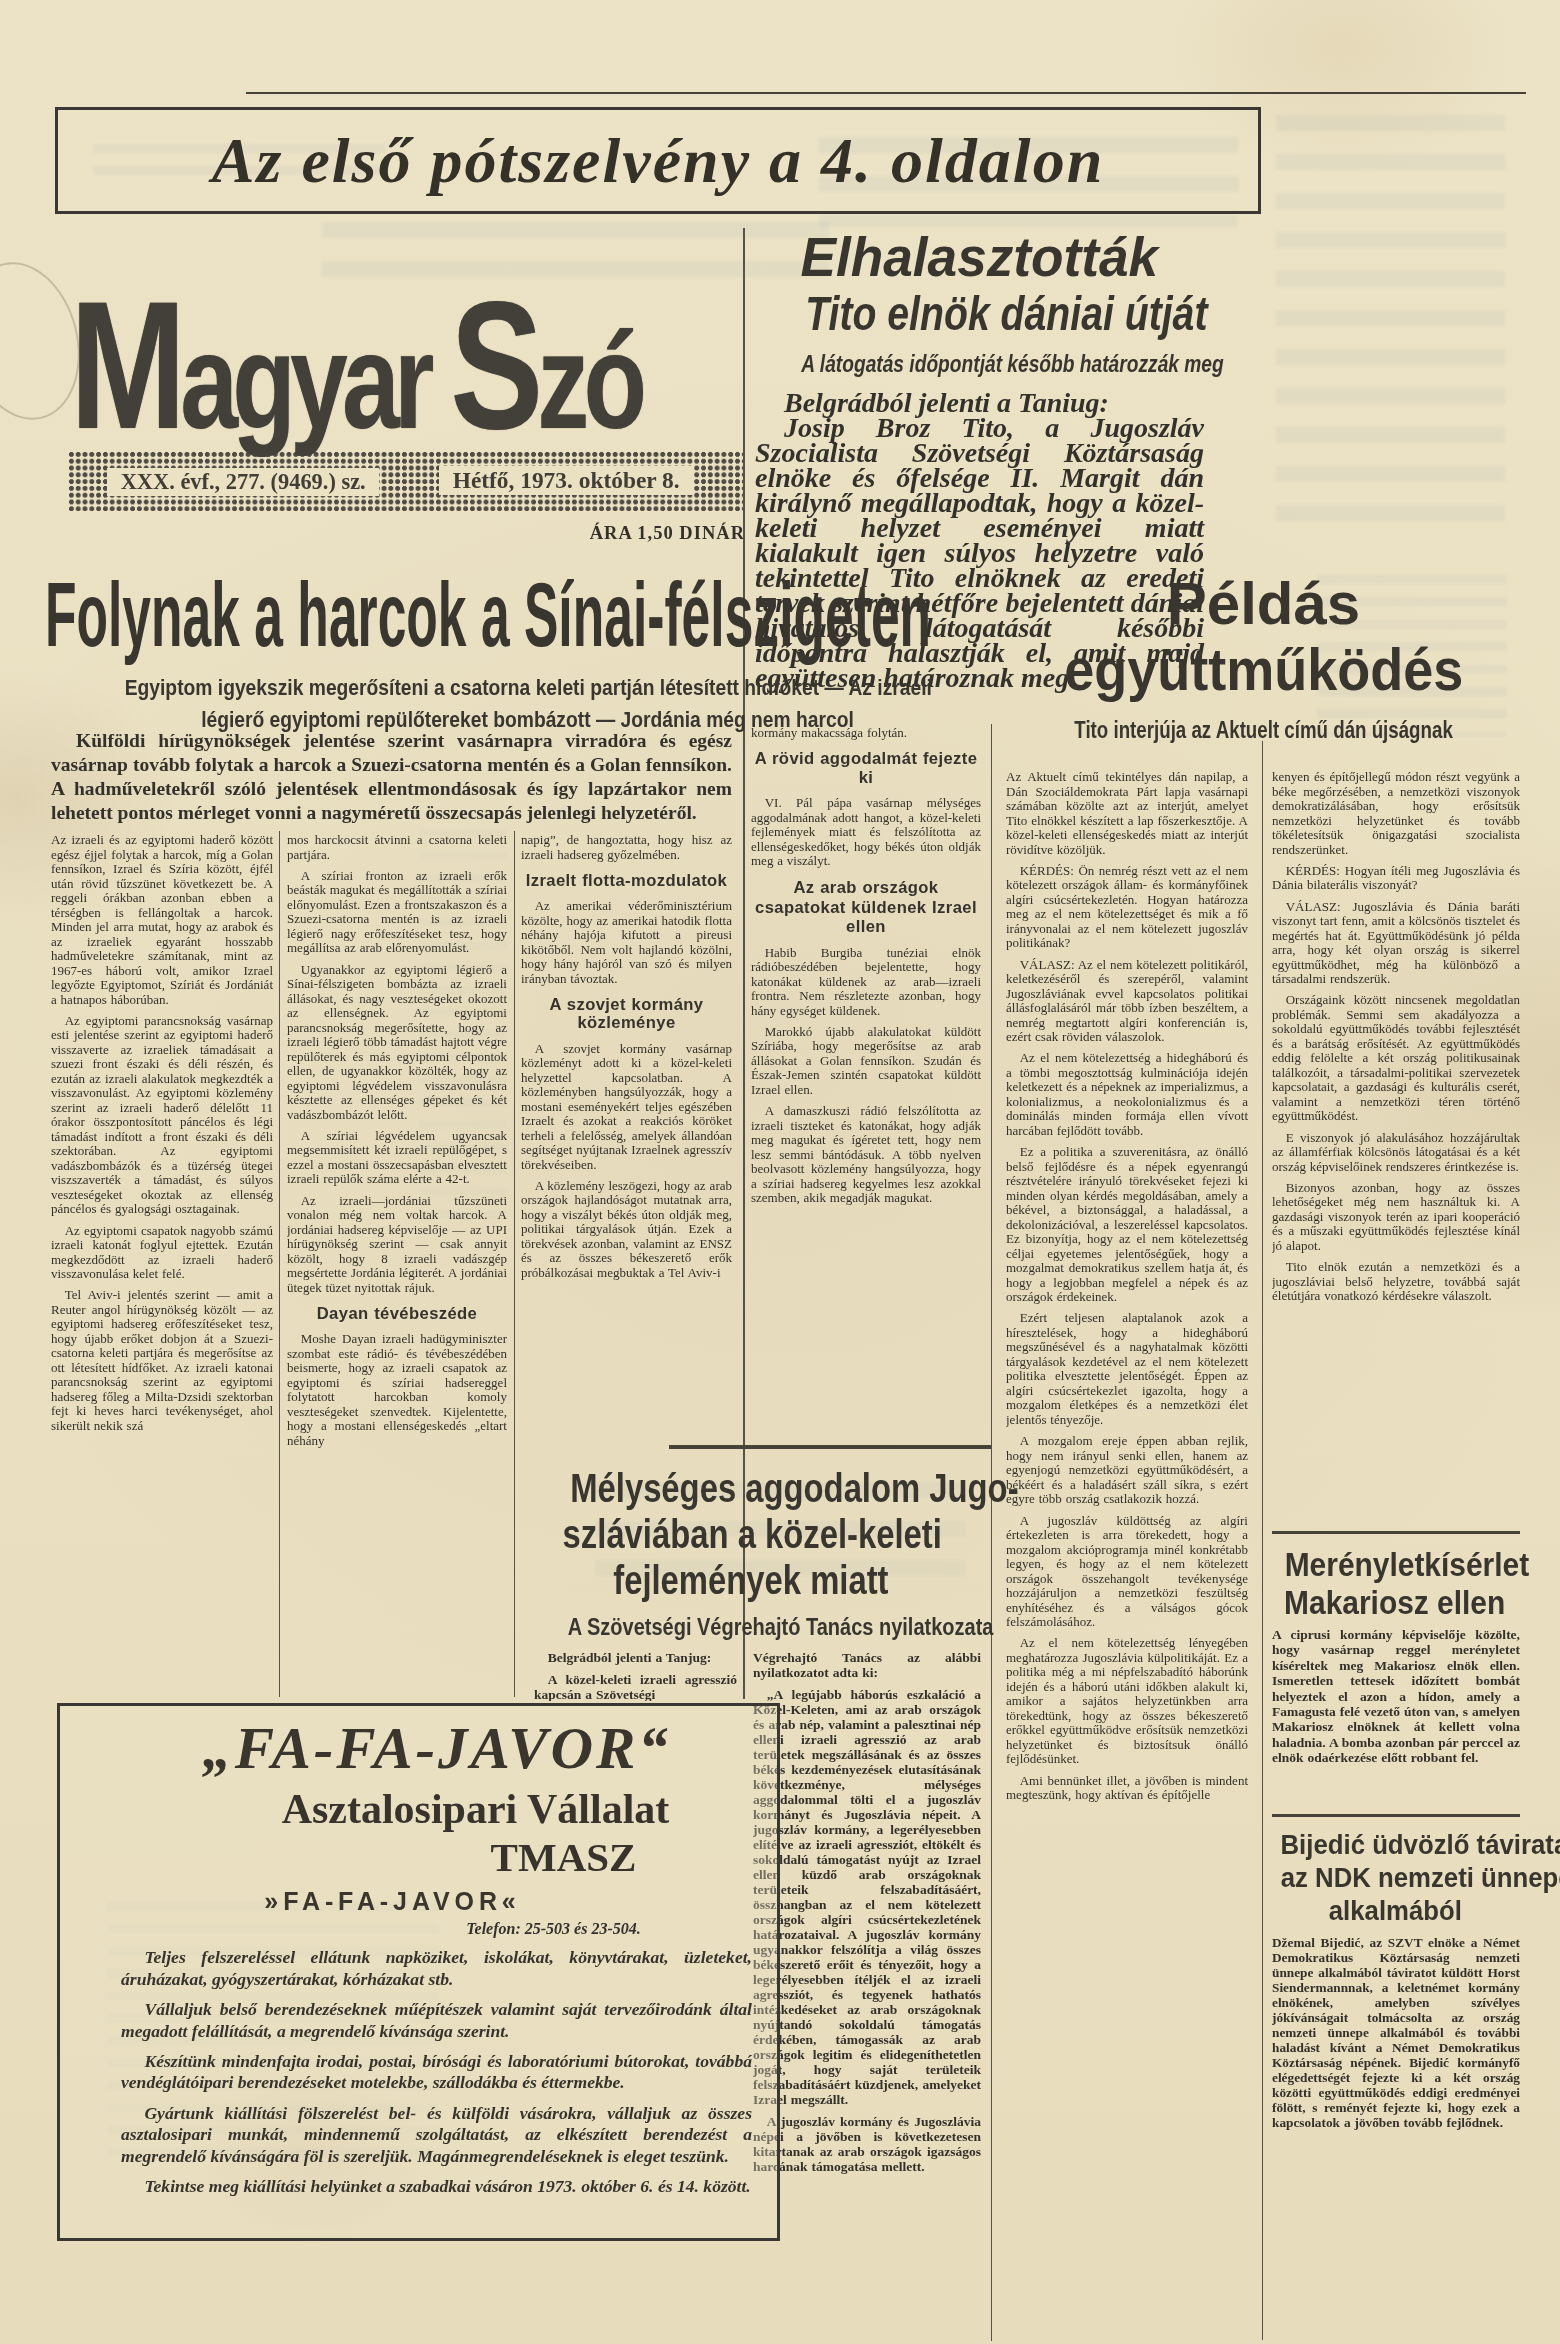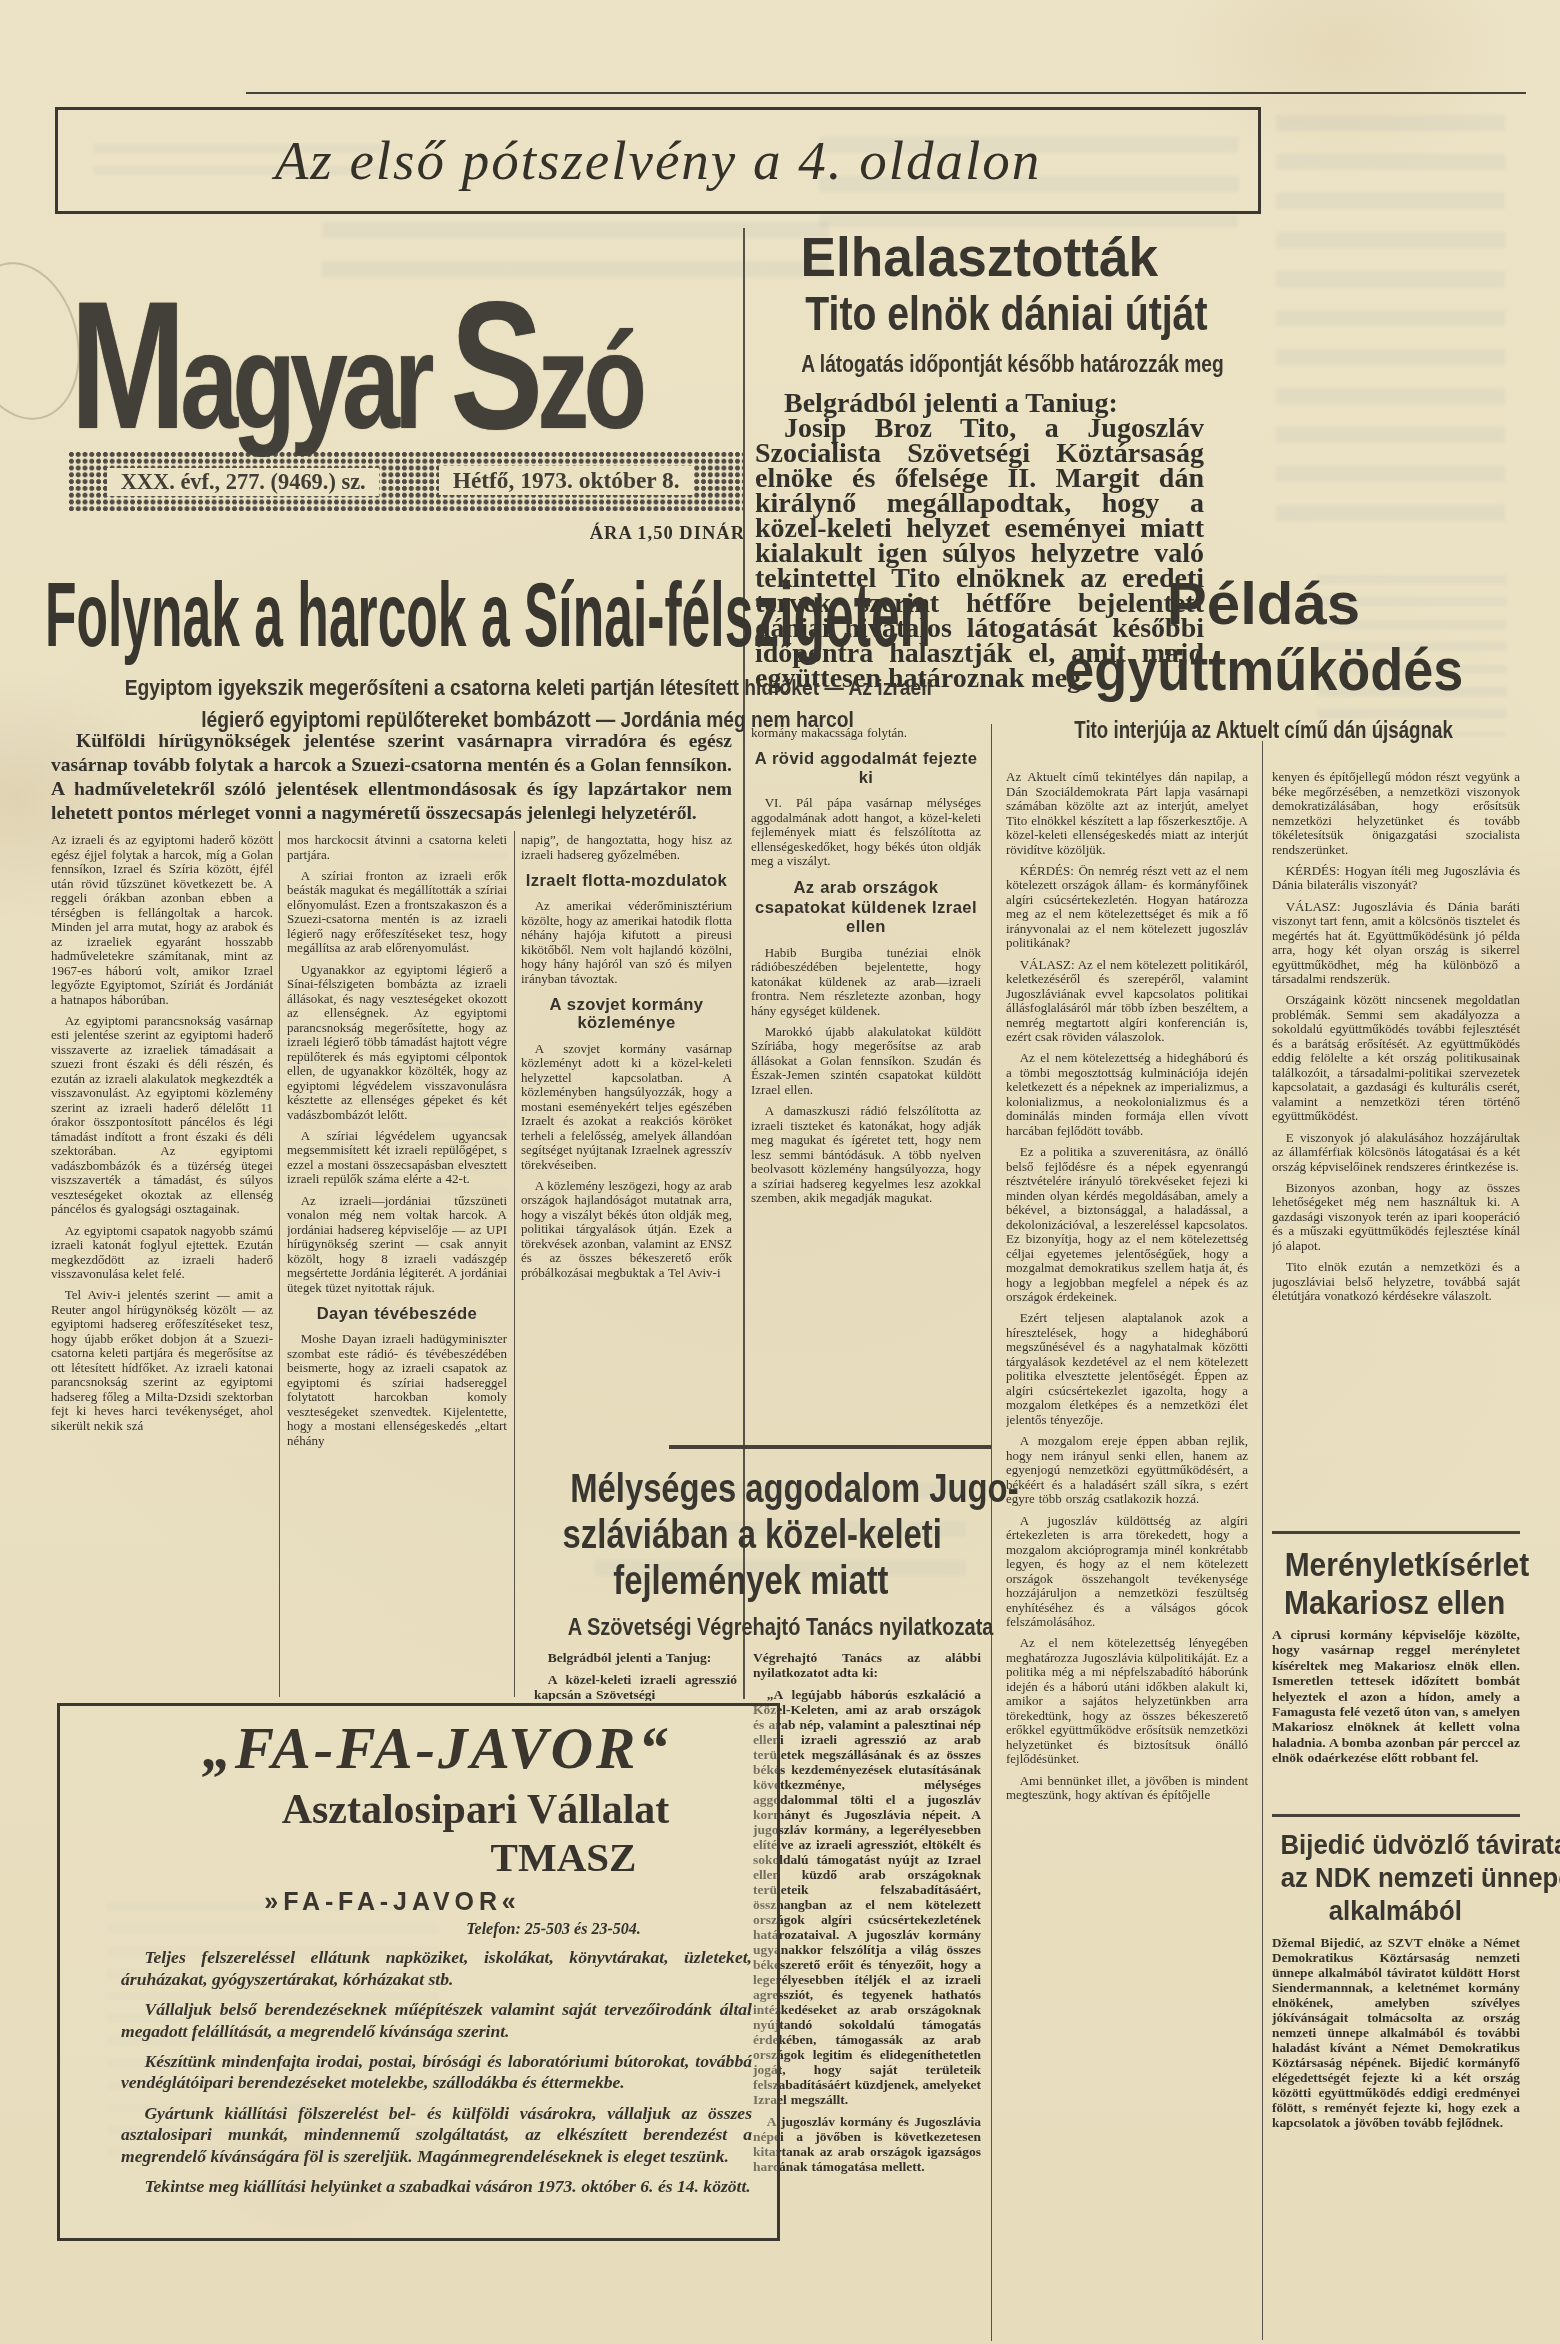--- a/index.html
+++ b/index.html
@@ -16,21 +16,21 @@
   }
   .abs{position:absolute;}
   .rule-h{position:absolute;background:#46423a;height:2px;}
   .rule-v{position:absolute;background:#56524a;width:2px;}
   .ghost{position:absolute;opacity:.4;filter:blur(1.4px);
     background:repeating-linear-gradient(180deg, rgba(108,132,158,.16) 0 8.8px, rgba(108,132,158,0) 8.8px 22.4px);}
   .ghost.big{background:repeating-linear-gradient(180deg, rgba(108,132,158,.20) 0 15.6px, rgba(108,132,158,0) 15.6px 39px);}
   .stamp{position:absolute;border:2.9px solid rgba(85,75,52,.25);border-radius:50%;transform:rotate(-14deg);}
   
   .banner{position:absolute;border:3.9px solid #3b3833;display:flex;align-items:center;justify-content:center;}
-  .banner span{font-style:italic;font-weight:400;font-size:55px;letter-spacing:2px;color:#343129;}
+  .banner span{font-style:italic;font-weight:700;font-size:64px;letter-spacing:2px;color:#343129;}
   
   .logo{position:absolute;font-family:"Liberation Sans",sans-serif;font-weight:700;color:#43403a;
     white-space:nowrap;transform:scale(.86,1.12);transform-origin:left top;letter-spacing:-6.8px;
     text-shadow:0 0 1px rgba(60,56,48,.6);}
   .logo .w{display:inline-block;font-size:121px;}
   .logo .w::first-letter{font-size:162px;}
   .band{position:absolute;opacity:.92;
     background-image:radial-gradient(circle, #45413a 2.2px, transparent 2.7px);
     background-size:6.8px 6.8px;}
   .band .tag{position:absolute;background:#ebe2c4;padding:1px 13.7px;font-weight:700;white-space:nowrap;color:#34312a;}
@@ -87,21 +87,21 @@
     <div class="w" style="margin-right:25px;">Magyar</div><div class="w">Szó</div>
   </div>
   <div class="band" style="left:68px;top:451px;width:677px;height:60px;">
     <div class="tag" style="left:39px;top:16.6px;font-size:22.4px;">XXX. évf., 277. (9469.) sz.</div>
     <div class="tag" style="left:371px;top:14.6px;font-size:23.4px;">Hétfő, 1973. október 8.</div>
   </div>
   <div class="price" style="left:546px;top:523px;width:199px;text-align:right;">ÁRA 1,50 DINÁR</div>
 
   <div class="rule-v" style="left:743px;top:228px;height:1471px;"></div>
 
-  <div class="abs" style="left:755px;top:228px;width:449px;">
+  <div class="abs" style="left:755px;top:228px;width:449px;font-style:italic;">
     <div class="hsans center" style="font-size:56px;"><span class="sq" style="transform:scaleX(.95);">Elhalasztották</span></div>
     <div class="hsans center" style="font-size:49px;margin-top:2px;"><span class="sq" style="transform:scaleX(.8);">Tito elnök dániai útját</span></div>
     <div class="center" style="margin-top:11.7px;"><span class="sq deckline" style="font-size:23.4px;transform:scaleX(.82);">A látogatás időpontját később határozzák meg</span></div>
     <div class="toparticle" style="margin-top:11.7px;">
       <p class="dl">Belgrádból jelenti a Taniug:</p>
       <p style="text-indent:29px;">Josip Broz Tito, a Jugoszláv Szocialista Szövetségi Köztársaság elnöke és őfelsége II. Margit dán királynő megállapodtak, hogy a közel-keleti helyzet eseményei miatt kialakult igen súlyos helyzetre való tekintettel Tito elnöknek az eredeti tervek szerint hétfőre bejelentett dániai hivatalos látogatását későbbi időpontra halasztják el, amit majd együttesen határoznak meg.</p>
     </div>
   </div>
 
   <div class="abs hsans" style="left:45px;top:568px;font-size:86px;">

